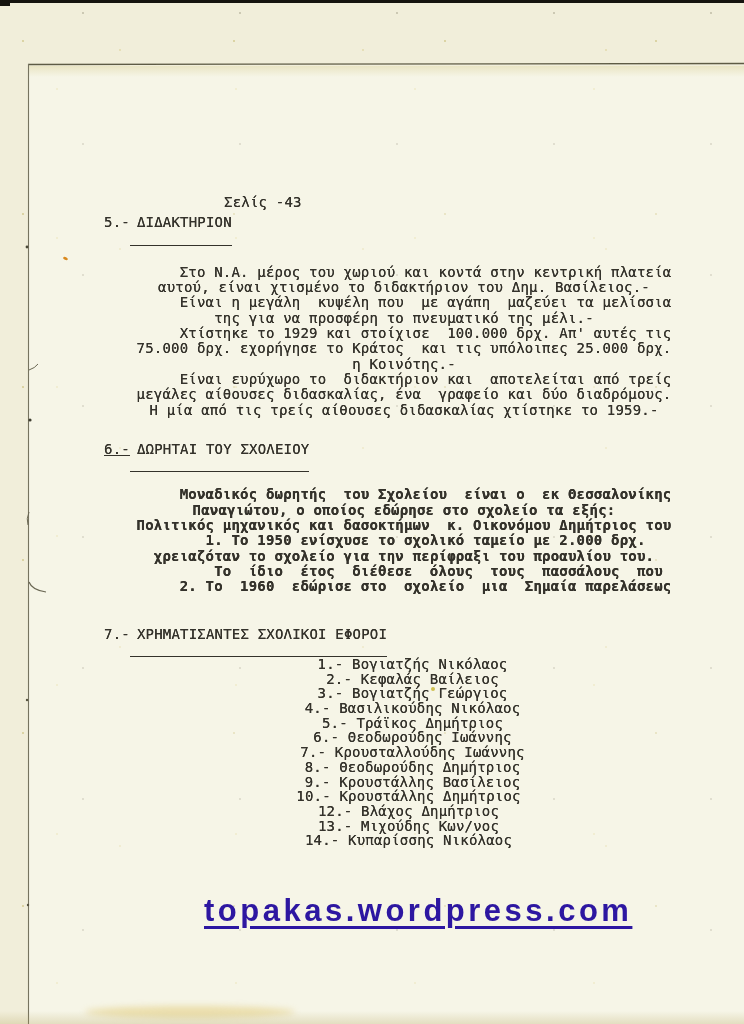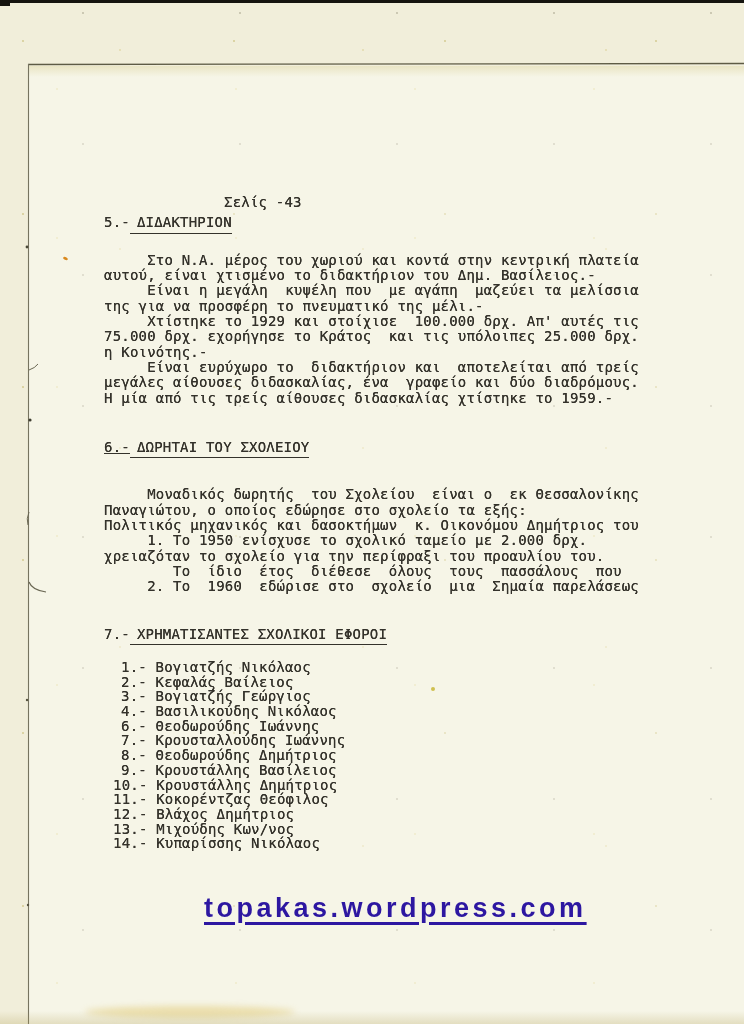--- a/index.html
+++ b/index.html
@@ -36,38 +36,38 @@
     background:rgba(214,180,62,0.35);border-radius:50%;filter:blur(3px);
   }
   .scan-marks{position:absolute;left:0;top:0;}
   .speck{position:absolute;border-radius:50%;}
 
   .content{
     position:absolute;left:104px;top:195px;width:600px;
     color:#34322b;font-size:14px;line-height:15.33px;letter-spacing:0.2px;
     text-shadow:0 0 0.4px #34322b;
   }
-  .line{white-space:pre;}
+  .line{white-space:pre;text-align:center;}
   .page-label{margin-left:120px;white-space:pre;}
   .heading{white-space:pre;}
   .heading .title{
-    padding-left:7px;border-bottom:1.6px solid #34322b;padding-bottom:2px;
+    padding-left:7px;border-bottom:1.6px solid #34322b;padding-bottom:14px;
     display:inline-block;
   }
   .h5{margin-top:5px;}
   .para-5{margin-top:19px;}
-  .h6{margin-top:34px;text-decoration:underline;}
-  .para-6{margin-top:29px;}
+  .h6{margin-top:24px;text-decoration:underline;}
+  .para-6{margin-top:15px;font-weight:bold;}
   .h7{margin-top:32px;}
-  .list{margin-top:15px;line-height:14.7px;margin-left:9px;}
+  .list{line-height:14.7px;margin-left:9px;}
   .list .one-digit{padding-left:8px;}
 
   .watermark{
     position:absolute;left:204px;top:893px;
-    font-family:"Liberation Sans", sans-serif;font-weight:700;font-size:27px;
+    font-family:"Liberation Sans", sans-serif;font-weight:700;font-size:31px;
     letter-spacing:3.5px;color:#2D17A1;
     text-decoration:underline;text-decoration-thickness:3px;text-underline-offset:5px;
     cursor:pointer;white-space:nowrap;
   }
 </style>
 </head>
 <body>
 
 <div class="canvas">
 
@@ -122,26 +122,26 @@
       <div class="line">     2. Το  1960  εδώρισε στο  σχολείο  μια  Σημαία παρελάσεως</div>
     </div>
 
     <div class="heading h7"><span>7.-</span><span class="title">ΧΡΗΜΑΤΙΣΑΝΤΕΣ ΣΧΟΛΙΚΟΙ ΕΦΟΡΟΙ</span></div>
 
     <div class="list">
       <div class="line one-digit">1.- Βογιατζής Νικόλαος</div>
       <div class="line one-digit">2.- Κεφαλάς Βαίλειος</div>
       <div class="line one-digit">3.- Βογιατζής Γεώργιος</div>
       <div class="line one-digit">4.- Βασιλικούδης Νικόλαος</div>
+      <div class="line one-digit">5.- Τράϊκος Δημήτριος</div>
       <div class="line one-digit">6.- Θεοδωρούδης Ιωάννης</div>
       <div class="line one-digit">7.- Κρουσταλλούδης Ιωάννης</div>
       <div class="line one-digit">8.- Θεοδωρούδης Δημήτριος</div>
       <div class="line one-digit">9.- Κρουστάλλης Βασίλειος</div>
       <div class="line">10.- Κρουστάλλης Δημήτριος</div>
-      <div class="line">11.- Κοκορέντζας Θεόφιλος</div>
       <div class="line">12.- Βλάχος Δημήτριος</div>
       <div class="line">13.- Μιχούδης Κων/νος</div>
       <div class="line">14.- Κυπαρίσσης Νικόλαος</div>
     </div>
 
   </div>
 
   <a class="watermark">topakas.wordpress.com</a>
 
   <div class="smudge"></div>

